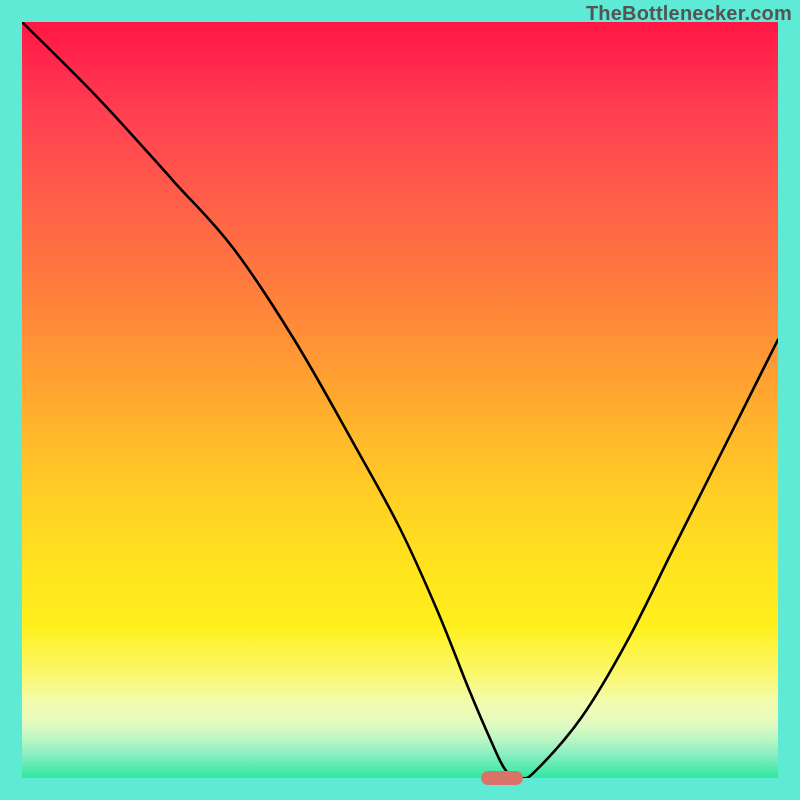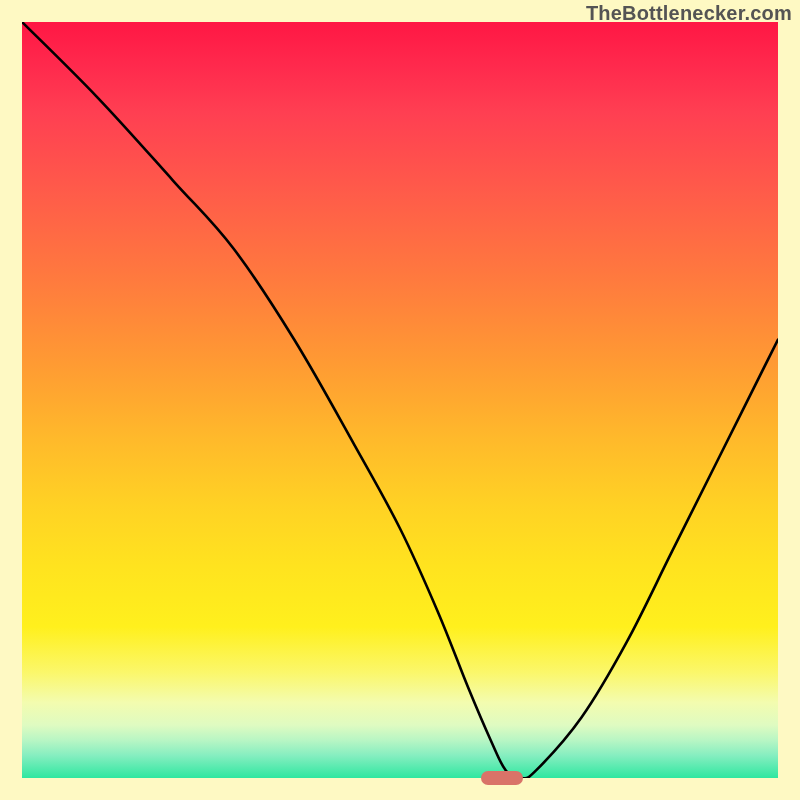--- a/index.html
+++ b/index.html
@@ -8,21 +8,21 @@
     width: 800px;
     height: 800px;
     background: #000;
     overflow: hidden;
     font-family: Arial, Helvetica, sans-serif;
   }
   .frame {
     position: relative;
     width: 800px;
     height: 800px;
-    background: #fef9c3;
+    background: #5eead4;
   }
   .plot-area {
     position: absolute;
     left: 22px;
     top: 22px;
     width: 756px;
     height: 756px;
     background: linear-gradient(to bottom,
       #ff1744 0%,
       #ff2a4d 6%,

